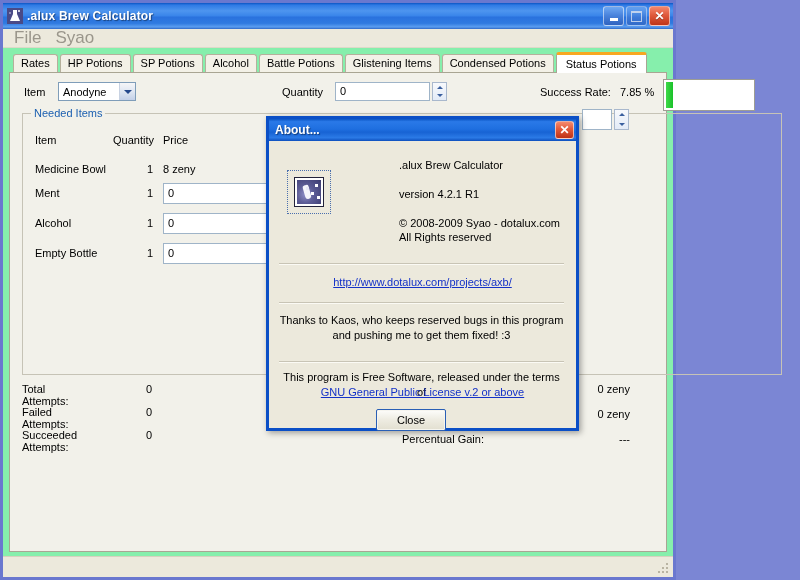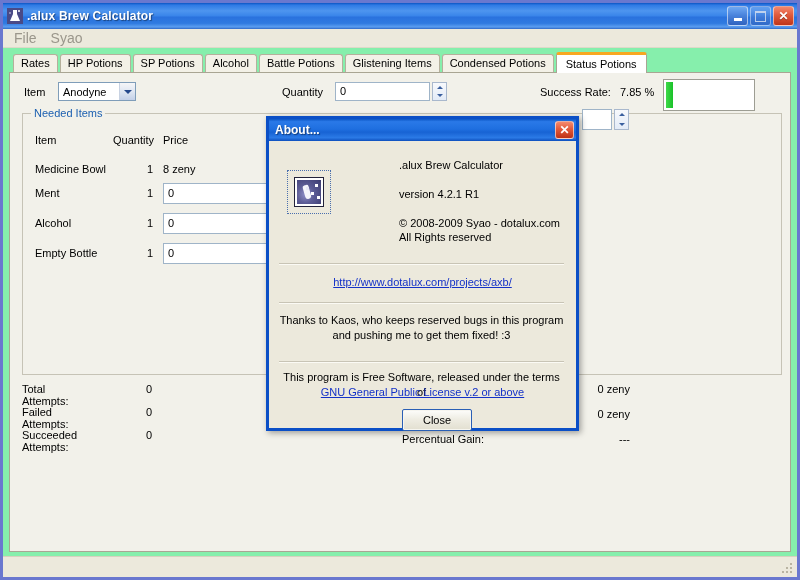--- a/index.html
+++ b/index.html
@@ -5,21 +5,21 @@
   html,body{margin:0;padding:0;}
   body{
     width:800px;height:580px;overflow:hidden;
     font-family:"Liberation Sans", sans-serif;
     font-size:11px;
     background:#7b86d4;
     -webkit-font-smoothing:none;
   }
   
   #window{
-    position:absolute;left:0;top:0;width:800px;height:580px;
+    position:absolute;left:0;top:0;width:676px;height:580px;
     background:#e9e6d9;
     border:3px solid #6a78cf;
     box-sizing:border-box;
     display:flex;flex-direction:column;
   }
   .titlebar{
     height:26px;flex:0 0 26px;
     background:linear-gradient(to bottom,#0b55c4 0%,#2f7ae5 8%,#4e95ef 30%,#3b86ea 48%,#2a72de 55%,#2f7ae0 78%,#5b9ef0 92%,#2e68c6 100%);
     display:flex;align-items:center;
     padding:0 2px 0 4px;
@@ -53,21 +53,21 @@
 
   
   .menubar{
     flex:0 0 19px;height:19px;
     background:#ece9dc;
     display:flex;align-items:center;
     padding-left:4px;box-sizing:border-box;
     border-bottom:1px solid #ded9c8;
   }
   .menu-item{
-    padding:2px 7px;color:#9a968b;font-size:14px;
+    padding:2px 7px;color:#9a968b;font-size:17px;
   }
 
   
   .client{
     flex:1 1 auto;position:relative;
     background:#86efac;
     padding:4px 6px 0 6px;box-sizing:border-box;
     display:flex;flex-direction:column;justify-content:flex-end;
   }
   
@@ -269,21 +269,21 @@
   }
   .link1{top:135px;left:0;}
   .link2{top:245px;left:0;}
   .dlg-para{
     position:absolute;left:10px;width:285px;text-align:center;
     font-size:11px;color:#000;line-height:15px;
   }
   .para1{top:172px;}
   .para2{top:229px;}
   .dlg-btn{
-    position:absolute;left:133px;top:268px;width:70px;height:22px;
+    position:absolute;left:107px;top:268px;width:70px;height:22px;
     background:linear-gradient(to bottom,#fdfdfb,#eeece2 48%,#e2dfd0);
     border:1px solid #2a5fb5;
     border-radius:2px;
     display:flex;align-items:center;justify-content:center;
     font-size:11px;color:#000;box-sizing:border-box;
     box-shadow:inset 0 0 0 1px #f6f5ef;
   }
 </style>
 </head>
 <body>

